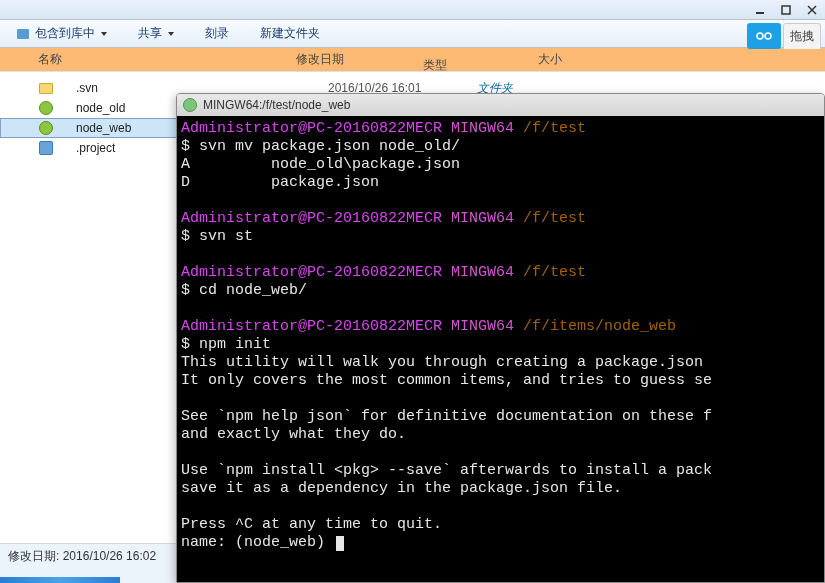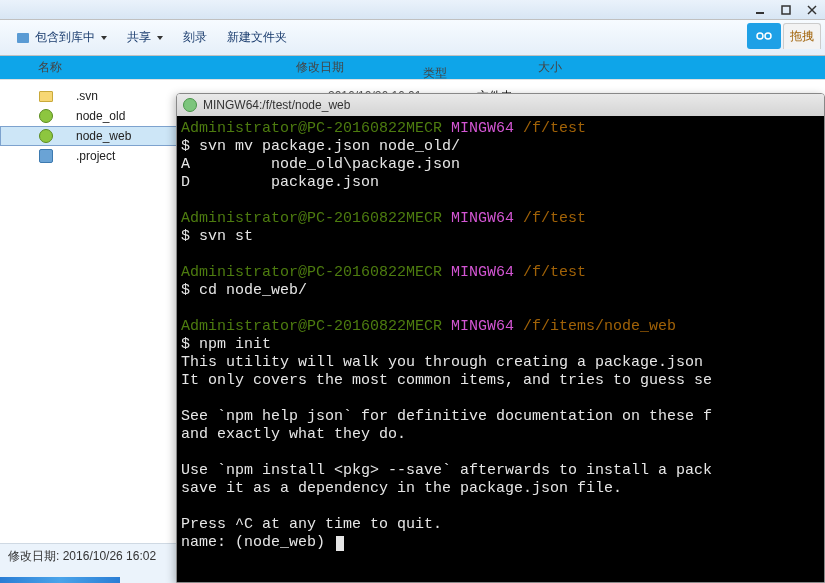--- a/index.html
+++ b/index.html
@@ -11,27 +11,27 @@
   overflow: hidden;
   background: #fff;
   position: relative;
 }
 .titlebar-top {
   height: 20px;
   background: linear-gradient(#eaf2fb, #d8e6f4);
   border-bottom: 1px solid #c0c0c0;
 }
 .toolbar {
-  height: 36px;
+  height: 28px;
   background: linear-gradient(#f7fbff, #e5eff9);
   border-bottom: 1px solid #c0c0c0;
   display: flex;
   align-items: center;
   padding: 0 8px;
-  gap: 4px;
+  gap: 15px;
 }
 .tb-btn {
   padding: 2px 8px 2px 6px;
   display: flex;
   align-items: center;
   gap: 4px;
   color: #1a3c6e;
   cursor: pointer;
   border: 1px solid transparent;
   border-radius: 2px;
@@ -40,21 +40,21 @@
 .tb-drop {
   width: 0; height: 0; margin-left: 2px;
   border-left: 3px solid transparent;
   border-right: 3px solid transparent;
   border-top: 4px solid #333;
 }
 .columns {
   height: 24px;
   display: flex;
   align-items: center;
-  background: #0ea5e9;
+  background: #fdba74;
   border-bottom: 1px solid #e0e0e0;
   color: #444;
   padding-left: 38px;
 }
 .col-name { width: 258px; }
 .col-date { width: 127px; }
 .col-type { width: 115px; margin-top: 12px; }
 .col-size { flex: 1; }
 .file-pane {
   position: relative;
@@ -81,39 +81,39 @@
 .node-glyph {
   width: 14px; height: 14px; border-radius: 50%;
   background: #8dc63f; border: 1px solid #5a8b1f;
 }
 .svn-glyph {
   width: 14px; height: 14px; border-radius: 2px;
   background: #6aa3d5; border: 1px solid #3d7ab0;
 }
 .file-name { width: 230px; color: #222; }
 .file-date { width: 127px; color: #555; }
-.file-type { width: 115px; color: #000000; }
+.file-type { width: 115px; color: #0369a1; font-style: italic; }
 .right-top-controls {
   position: absolute; top: 0; right: 0; height: 20px;
   display: flex; align-items: center; gap: 0;
 }
 .win-ctrl { width: 26px; height: 18px; display:flex; align-items:center; justify-content:center; cursor: pointer; }
 .right-tools {
   position: absolute; top: 20px; right: 0; height: 32px;
   display: flex; align-items: center; gap: 2px; padding-right: 4px;
 }
 .blue-btn {
   width: 34px; height: 26px; background: #1ea0e6;
   border-radius: 3px; display:flex; align-items:center; justify-content:center;
   color: #fff; cursor: pointer;
 }
 .drag-tab {
   height: 26px; padding: 4px 6px 0 6px;
   background: #f3f3f3; border: 1px solid #ccc; border-bottom: none;
-  border-radius: 3px 3px 0 0; color: #a16207; cursor: pointer;
+  border-radius: 3px 3px 0 0; color: #404040; cursor: pointer;
 }
 .statusbar {
   position: absolute; left: 0; bottom: 0; height: 40px; width: 825px;
   background: #ebf3fb; border-top: 1px solid #cfd9e3;
   padding: 4px 8px; color: #333;
 }
 
 .terminal-win {
   position: absolute; left: 176px; top: 93px; width: 649px; height: 490px;
   border: 1px solid #888; border-radius: 4px 4px 0 0; overflow: hidden;
@@ -129,21 +129,21 @@
   width: 14px; height: 14px; border-radius: 50%;
   background: #7cc57c; display:inline-block;
   border: 1px solid #4a944a;
 }
 .term-body {
   flex: 1; background: #000; color: #ddd;
   font-family: "Consolas", "Courier New", monospace;
   font-size: 15px; line-height: 18px;
   padding: 4px 2px 2px 4px; white-space: pre; overflow: hidden;
 }
-.g { color: #4d7c0f; margin-top: 32px; }
+.g { color: #d946ef; margin-top: 32px; }
 .m { color: #d355d3; text-align: center; }
 .y { color: #a16207; }
 .w { color: #e6e6e6; }
 .cursor {
   display: inline-block; width: 8px; height: 15px;
   background: #e6e6e6; vertical-align: text-bottom; margin-left: 2px;
 }
 .taskbar-bit {
   position: absolute; left: 0; bottom: 0; width: 120px; height: 6px;
   background: linear-gradient(90deg,#2a7dd4,#4aa4ea,#2a7dd4);

